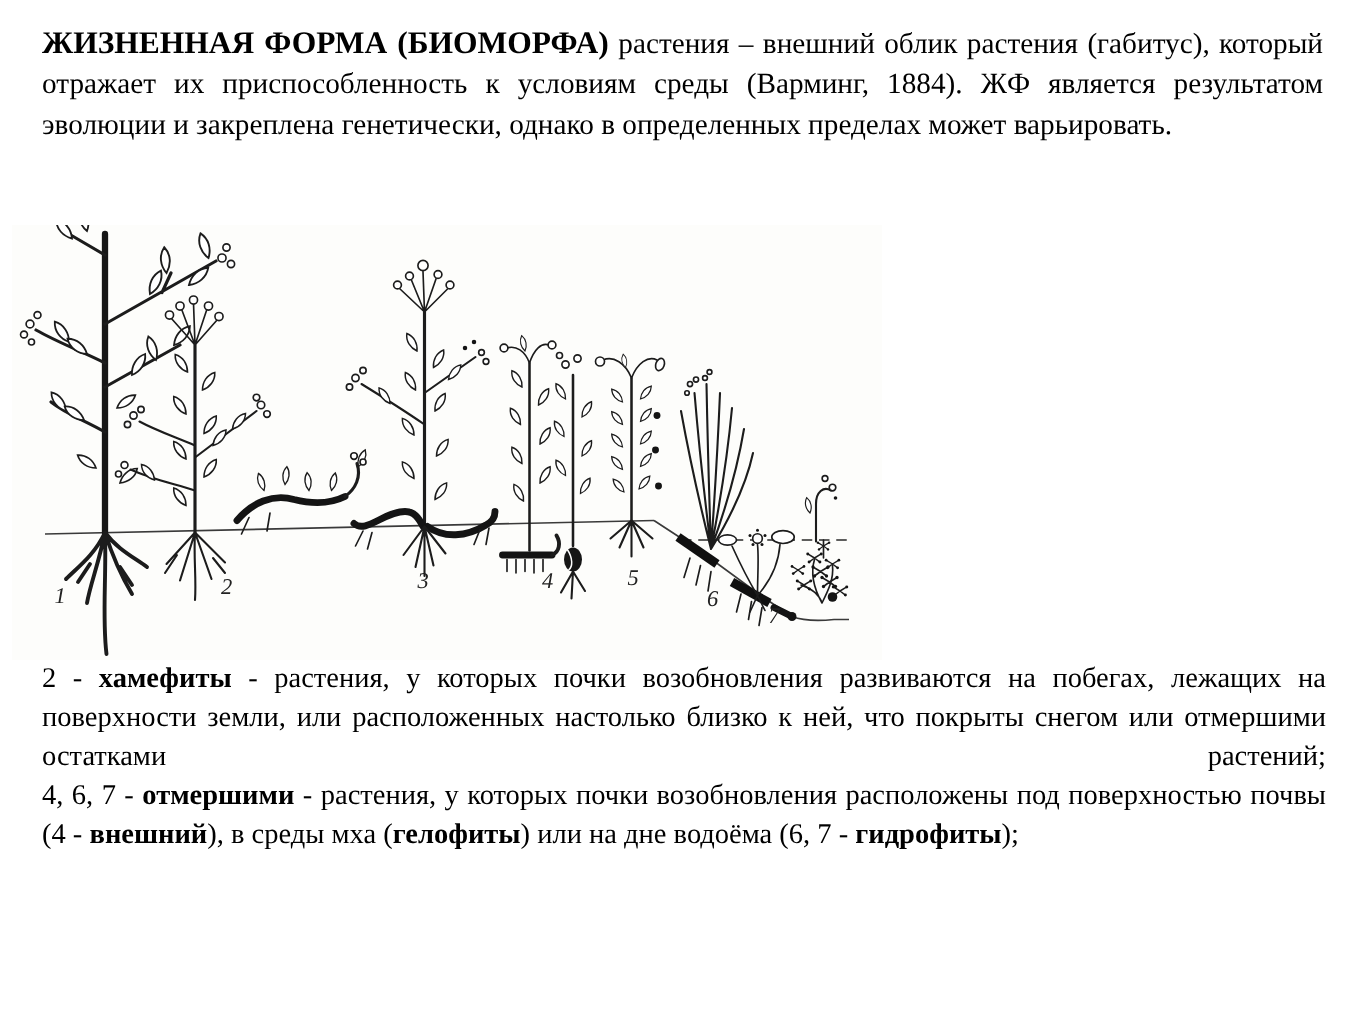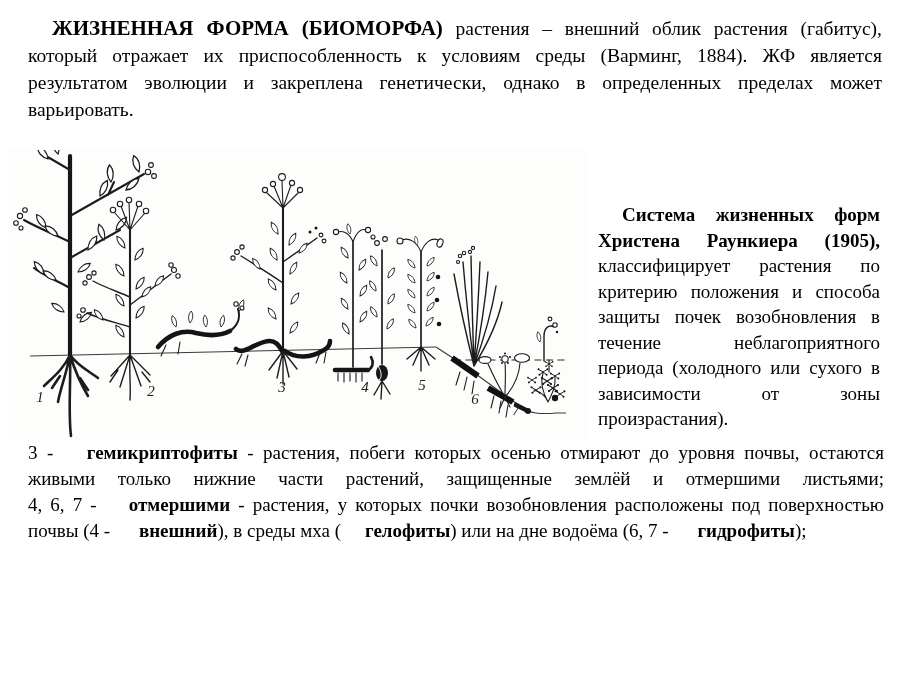--- a/index.html
+++ b/index.html
@@ -8,21 +8,21 @@
     background:#ffffff;color:#000000;
     font-family:"Liberation Serif", serif;
   }
   .page{position:absolute;inset:0;}
 
   
   .intro{
     position:absolute;left:28px;top:15px;width:854px;margin:0;
     font-size:19.5px;line-height:27px;text-align:justify;
   }
-  .b{font-weight:bold;margin-left:24px;}
+  .b{font-weight:bold;}
   .big{font-weight:bold;font-size:21px;}
 
   
   .figure{
     position:absolute;left:8px;top:150px;width:580px;height:290px;
     background:#fdfdfb;
   }
   .figure svg{display:block;width:100%;height:100%;}
 
   .s1{stroke:#1c1c1c;stroke-width:1.1;fill:none;stroke-linecap:round;}
@@ -286,20 +286,19 @@
         <text class="num" x="143" y="246">2</text>
         <text class="num" x="274" y="242">3</text>
         <text class="num" x="357" y="242">4</text>
         <text class="num" x="414" y="240">5</text>
         <text class="num" x="467" y="254">6</text>
         <text class="num" x="508" y="265">7</text>
       </g>
     </svg>
   </div>
 
-  <p class="side"><span class="b">Система жизненных форм Христена Раункиера (1905),</span><span> классифицирует растения по критерию положения и способа защиты почек возобновления в течение неблагоприятного периода (холодного или сухого в зависимости от зоны произрастания).</span></p>
 
   <div class="legend">
-      <p class="legend-item"><span>3 - </span><span class="b">гемикриптофиты</span><span> - растения, побеги которых осенью отмирают до уровня почвы, остаются живыми только нижние части растений, защищенные землёй и отмершими листьями;</span></p>
+      <p class="legend-item"><span>2 - </span><span class="b">хамефиты</span><span> - растения, у которых почки возобновления развиваются на побегах, лежащих на поверхности земли, или расположенных настолько близко к ней, что покрыты снегом или отмершими остатками растений;</span></p>
       <p class="legend-item"><span>4, 6, 7 - </span><span class="b">отмершими</span><span> - растения, у которых почки возобновления расположены под поверхностью почвы (4 - </span><span class="b">внешний</span><span>), в среды мха (</span><span class="b">гелофиты</span><span>) или на дне водоёма (6, 7 - </span><span class="b">гидрофиты</span><span>);</span></p>
     </div>
 
 </div>
 
 </body></html>

